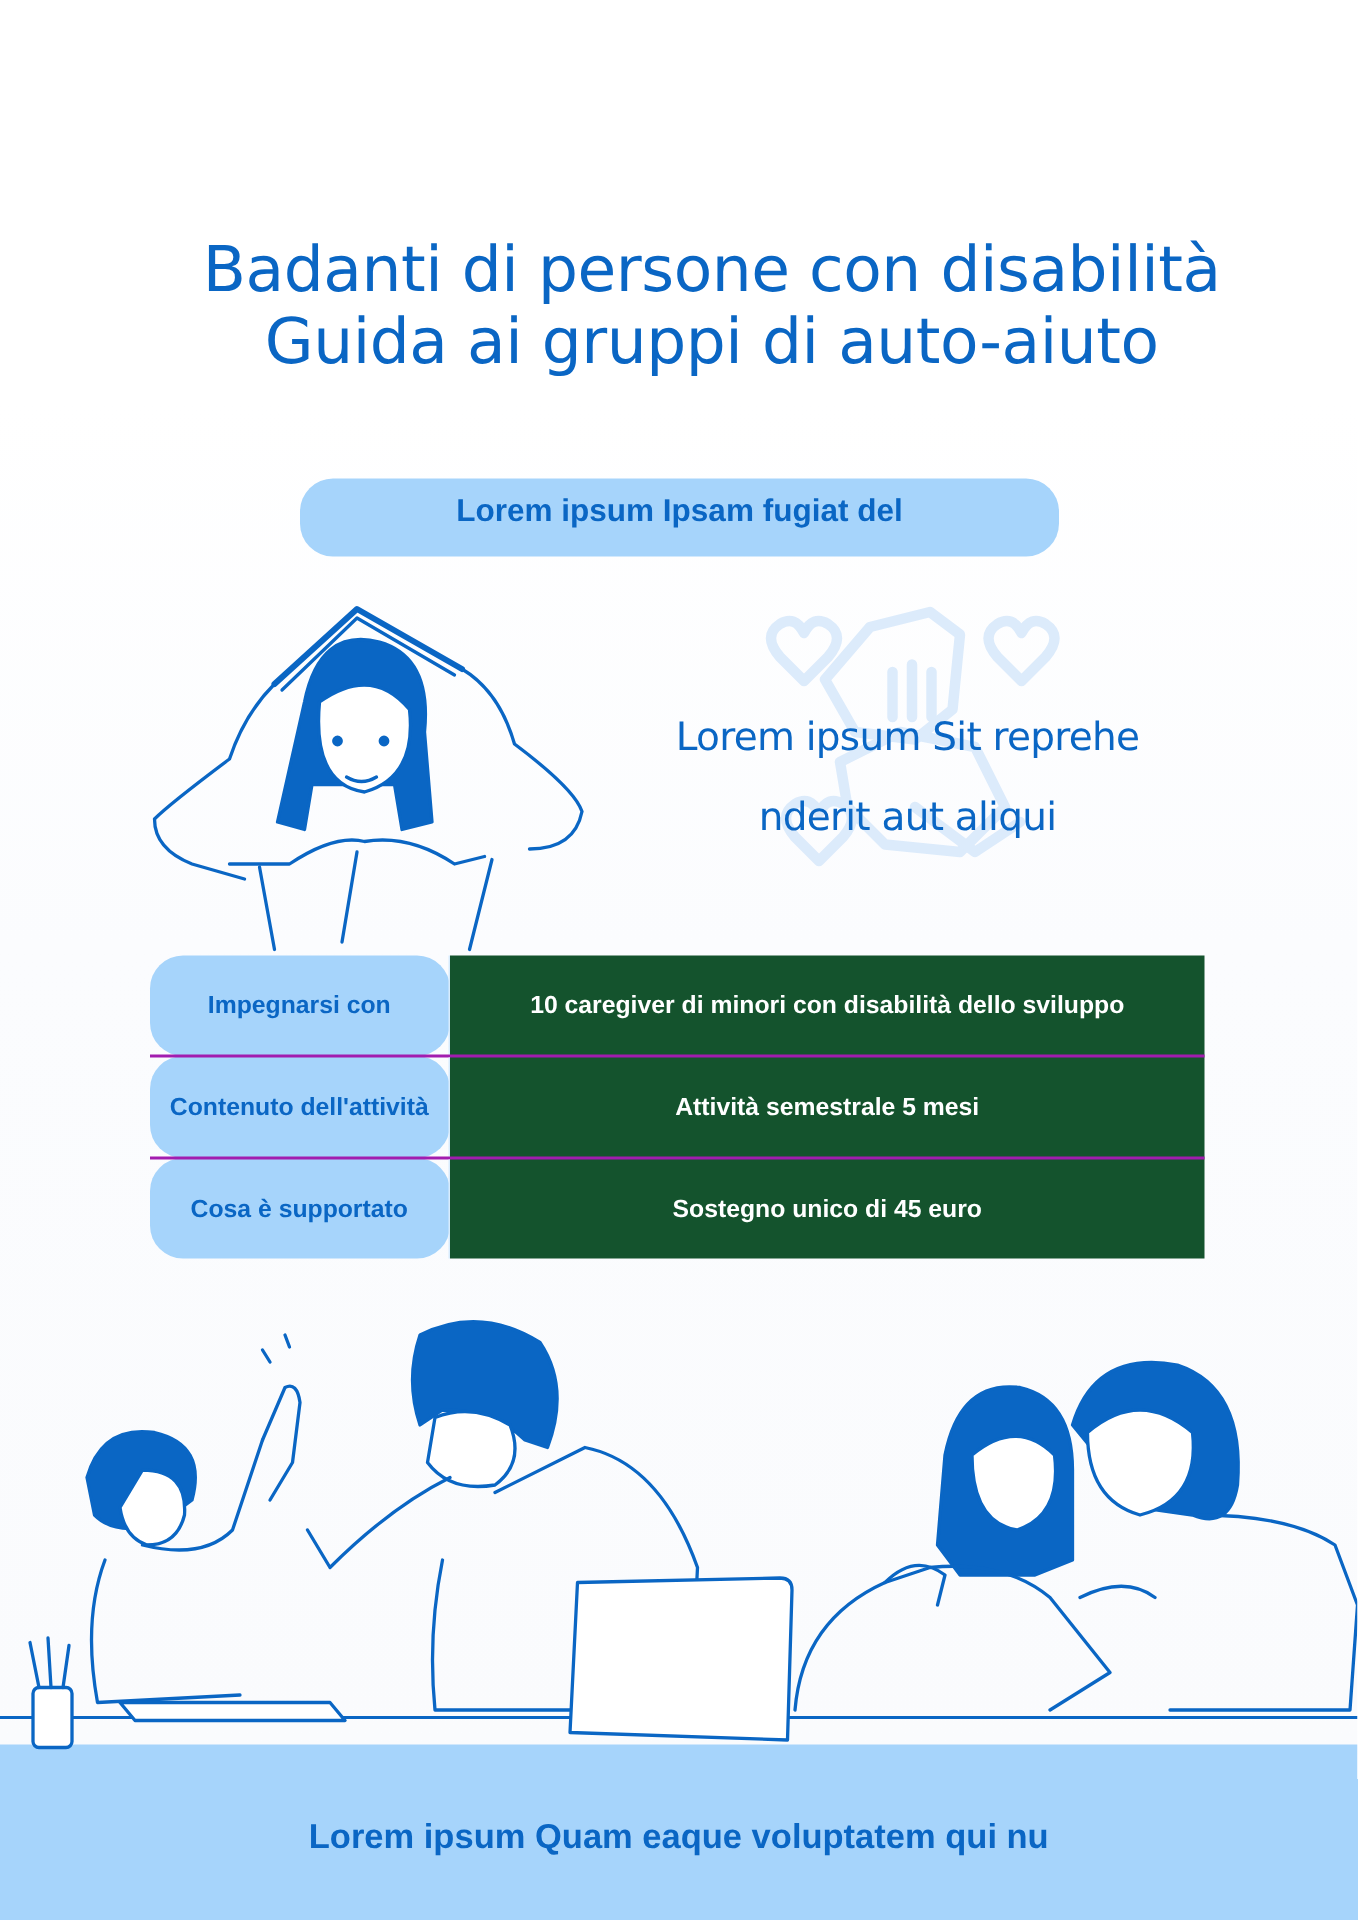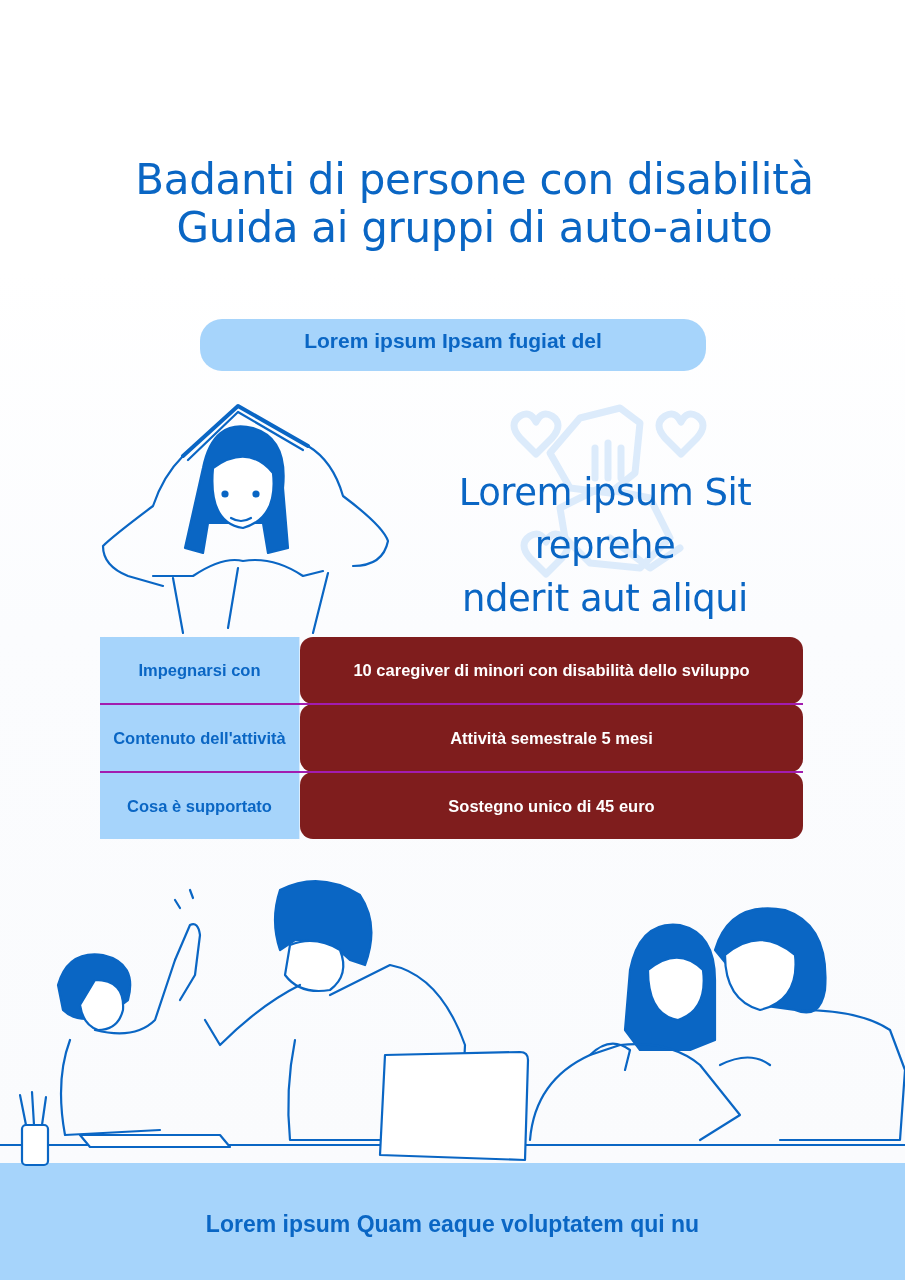--- a/index.html
+++ b/index.html
@@ -19,32 +19,32 @@
   }
   .title span { display: block; margin-left: 44px; }
   .pill {
     position: absolute; left: 200px; top: 319px; width: 506px; height: 52px;
     border-radius: 22px; background: #a6d4fb; color: #0a66c4;
     font-weight: bold; font-size: 21px; line-height: 44px; text-align: center;
   }
   .hands-icon { position: absolute; left: 500px; top: 398px; width: 215px; height: 215px; }
   .script-text {
     position: absolute; left: 405px; top: 466px; width: 400px; text-align: center;
-    color: #0a66c4; font-family: "DejaVu Sans", sans-serif; font-size: 37px;
+    color: #0a66c4; font-family: "DejaVu Sans", sans-serif; font-size: 26px;
     line-height: 53px; letter-spacing: -0.5px;
   }
   .script-text span { display: block; }
   .girl-illus { position: absolute; left: 98px; top: 398px; width: 292px; height: 240px; }
   .info-table {
     position: absolute; left: 100px; top: 637px; width: 703px; border-collapse: collapse;
   }
   .info-table td { height: 66px; padding: 0; text-align: center; font-size: 16.5px; font-weight: bold; }
   .info-table tr + tr td { border-top: 2px solid #a21caf; margin-top: 16px; }
-  .info-table td.label { width: 199px; background: #a6d4fb; color: #0a66c4; border-right: 1px solid #d8ecfd; }
-  .info-table td.value { background: #7f1d1d; color: #ffffff; border-radius: 13px; }
+  .info-table td.label { width: 199px; background: #a6d4fb; color: #0a66c4; border-right: 1px solid #d8ecfd; border-radius: 22px; }
+  .info-table td.value { background: #14532d; color: #ffffff; }
   .bottom-illus { position: absolute; left: 0; top: 870px; width: 905px; height: 300px; }
   .footer-band {
     position: absolute; left: 0; top: 1163px; width: 905px; height: 117px; background: #a6d4fb;
   }
   .footer-text {
     position: absolute; left: 0; top: 1206px; width: 905px; text-align: center;
     color: #0a66c4; font-size: 23px; font-weight: bold; line-height: 36px;
   }
 </style>
 </head>

